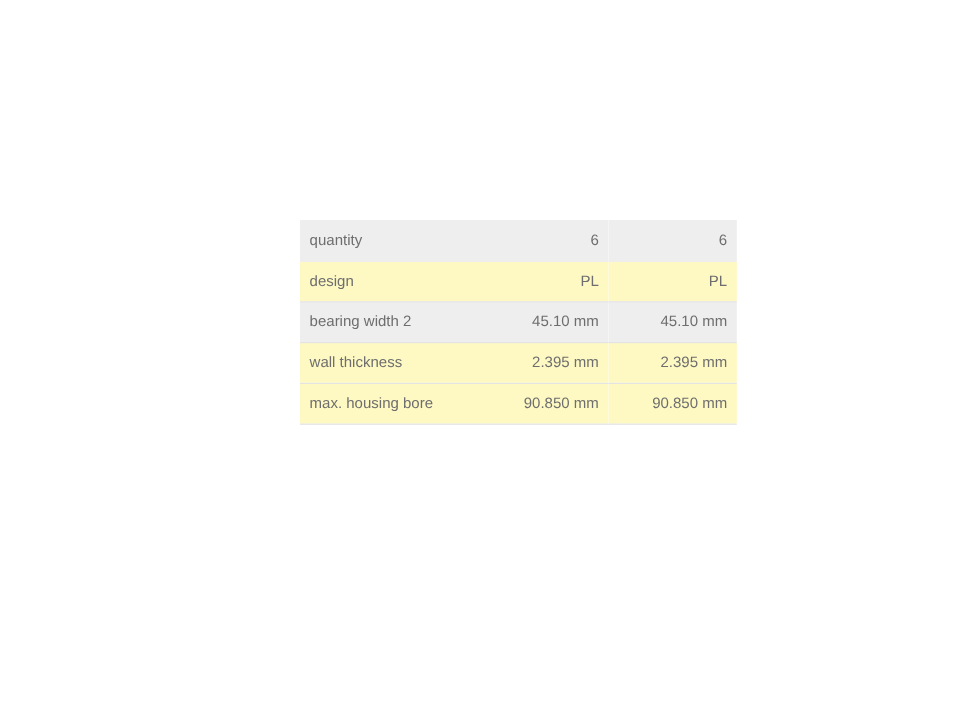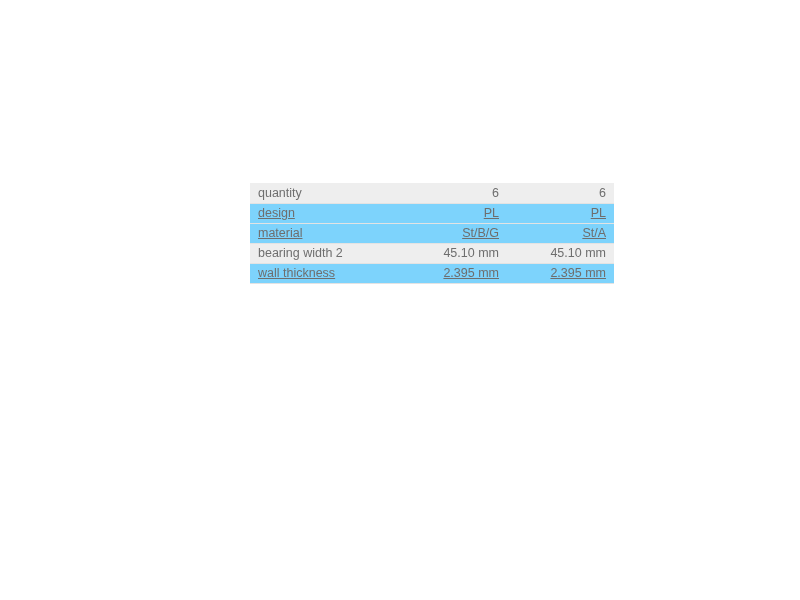--- a/index.html
+++ b/index.html
@@ -21,28 +21,27 @@
     position: absolute;
     left: 250px;
     top: 183px;
     width: 316px;
     border-collapse: collapse;
     table-layout: fixed;
     font-size: 12.5px;
     color: #6b6b6b;
   }
   .spec-table tr {
-    height: 20px;
+    height: 34px;
   }
   .spec-table tr.odd td {
     background: #eeeeee;
   }
   .spec-table tr.even td {
-    background: #7dd3fc;
-    text-decoration: underline;
+    background: #fef9c3;
   }
   .spec-table td {
     padding: 0 8px;
     border-bottom: 1px solid #e3e3e3;
     white-space: nowrap;
     overflow: hidden;
   }
   .spec-table tr:last-child td {
     border-bottom: 1px solid #e3e3e3;
   }
@@ -72,30 +71,30 @@
         <tr class="odd">
           <td class="label-cell">quantity</td>
           <td class="value-cell">6</td>
           <td class="value-cell">6</td>
         </tr>
         <tr class="even">
           <td class="label-cell">design</td>
           <td class="value-cell">PL</td>
           <td class="value-cell">PL</td>
         </tr>
-        <tr class="even">
-          <td class="label-cell">material</td>
-          <td class="value-cell">St/B/G</td>
-          <td class="value-cell">St/A</td>
-        </tr>
         <tr class="odd">
           <td class="label-cell">bearing width 2</td>
           <td class="value-cell">45.10 mm</td>
           <td class="value-cell">45.10 mm</td>
         </tr>
         <tr class="even">
           <td class="label-cell">wall thickness</td>
           <td class="value-cell">2.395 mm</td>
           <td class="value-cell">2.395 mm</td>
         </tr>
+        <tr class="even">
+          <td class="label-cell">max. housing bore</td>
+          <td class="value-cell">90.850 mm</td>
+          <td class="value-cell">90.850 mm</td>
+        </tr>
       </tbody>
   </table>
 </div>
 
 </body></html>

